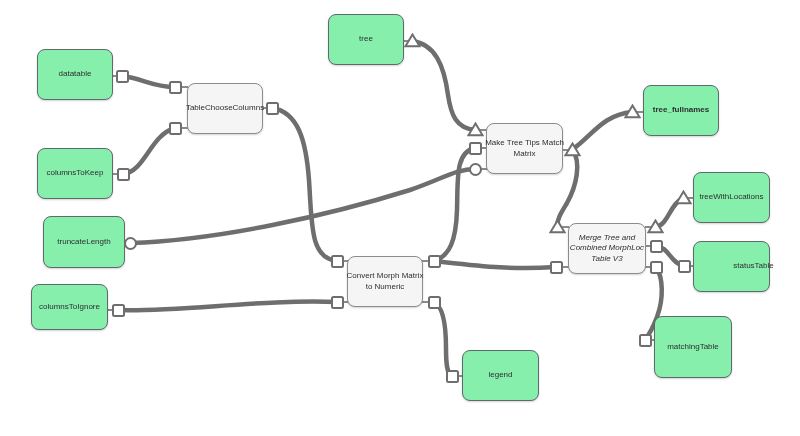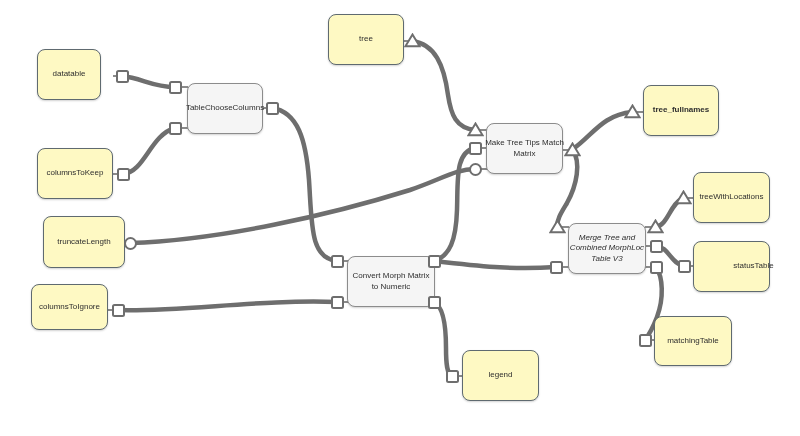--- a/index.html
+++ b/index.html
@@ -3,21 +3,21 @@
 <meta charset="utf-8">
 <style>
   html,body{margin:0;padding:0;background:#ffffff;}
   body{width:800px;height:436px;overflow:hidden;font-family:"Liberation Sans",sans-serif;}
   .canvas{position:relative;width:800px;height:436px;background:#ffffff;}
   svg.edge-layer{position:absolute;left:0;top:0;}
   .edge{fill:none;stroke:#6e6e6e;stroke-width:4.5;stroke-linecap:round;}
   .stub{stroke:#6e6e6e;stroke-width:1.6;}
   .node{position:absolute;box-sizing:border-box;border-radius:8px;display:flex;align-items:center;justify-content:center;
         text-align:center;font-size:8px;color:#2e2e2e;box-shadow:0 1px 2px rgba(0,0,0,0.18);}
-  .node.data{background:#fef9c3;border:1.5px solid #5f6a70;}
+  .node.data{background:#86efac;border:1.5px solid #5f6a70;}
   .node.process{background:#f5f5f5;border:1.5px solid #8c8c8c;}
   .node .label{white-space:pre;line-height:1.3;pointer-events:none;}
   .port{position:absolute;box-sizing:border-box;background:#ffffff;}
   .port.square{width:13px;height:13px;border:2px solid #6e6e6e;border-radius:2.5px;}
   .port.circle{width:13px;height:13px;border:2px solid #6e6e6e;border-radius:50%;}
   .port.tri{background:transparent;width:17px;height:15px;}
 </style>
 </head>
 <body>
 
@@ -63,21 +63,21 @@
     <path class="edge" d="M 434 261 C 450 256, 456 240, 457 210 C 458 180, 455 152, 475 148"></path>
     <path class="edge" d="M 434 261 C 480 266, 510 270, 556 267"></path>
     <path class="edge" d="M 434 302 C 444 307, 446 330, 446 348 C 446 364, 447 374, 452 376"></path>
     <path class="edge" d="M 573 149 C 592 136, 602 115, 632 112"></path>
     <path class="edge" d="M 573 151 C 581 162, 577 185, 567 203 C 561 213, 557 219, 557 227"></path>
     <path class="edge" d="M 656 227 C 668 225, 670 204, 683 198"></path>
     <path class="edge" d="M 656 246 C 669 247, 671 264, 684 266"></path>
     <path class="edge" d="M 656 267 C 663 277, 664 298, 657 317 C 652 330, 648 336, 645 340"></path>
   </svg>
 
-  <div class="node data" style="left:37px;top:49px;width:64px;height:51px;">
+  <div class="node data" style="left:37px;top:49px;width:76px;height:51px;">
     <span class="label">datatable</span>
   </div>
   <div class="node data" style="left:37px;top:148px;width:76px;height:51px;">
     <span class="label">columnsToKeep</span>
   </div>
   <div class="node process" style="left:187px;top:83px;width:76px;height:51px;">
     <span class="label">TableChooseColumns</span>
   </div>
   <div class="node data" style="left:328px;top:14px;width:76px;height:51px;">
     <span class="label">tree</span>
@@ -88,39 +88,39 @@
   </div>
   <div class="node data" style="left:643px;top:85px;width:76px;height:51px;font-weight:bold;">
     <span class="label">tree_fullnames</span>
   </div>
   <div class="node data" style="left:43px;top:216px;width:82px;height:52px;">
     <span class="label">truncateLength</span>
   </div>
   <div class="node data" style="left:31px;top:284px;width:77px;height:46px;">
     <span class="label">columnsToIgnore</span>
   </div>
-  <div class="node process" style="left:347px;top:256px;width:88px;height:51px;">
+  <div class="node process" style="left:347px;top:256px;width:76px;height:51px;">
     <span class="label">Convert Morph Matrix
 to Numeric</span>
   </div>
   <div class="node data" style="left:462px;top:350px;width:77px;height:51px;">
     <span class="label">legend</span>
   </div>
   <div class="node process" style="left:568px;top:223px;width:78px;height:51px;font-style:italic;">
     <span class="label">Merge Tree and
 Combined MorphLoc
 Table V3</span>
   </div>
   <div class="node data" style="left:693px;top:172px;width:77px;height:51px;">
     <span class="label">treeWithLocations</span>
   </div>
   <div class="node data" style="left:693px;top:241px;width:77px;height:51px;padding-left:44px;">
     <span class="label">statusTable</span>
   </div>
-  <div class="node data" style="left:654px;top:316px;width:78px;height:50px;">
+  <div class="node data" style="left:654px;top:316px;width:78px;height:62px;">
     <span class="label">matchingTable</span>
   </div>
 
   <div class="port square" style="left:115.5px;top:69.5px;"></div>
   <div class="port square" style="left:116.5px;top:167.5px;"></div>
   <div class="port square" style="left:168.5px;top:80.5px;"></div>
   <div class="port square" style="left:168.5px;top:121.5px;"></div>
   <div class="port square" style="left:265.5px;top:101.5px;"></div>
   <div class="port square" style="left:468.5px;top:141.5px;"></div>
   <div class="port square" style="left:111.5px;top:303.5px;"></div>

